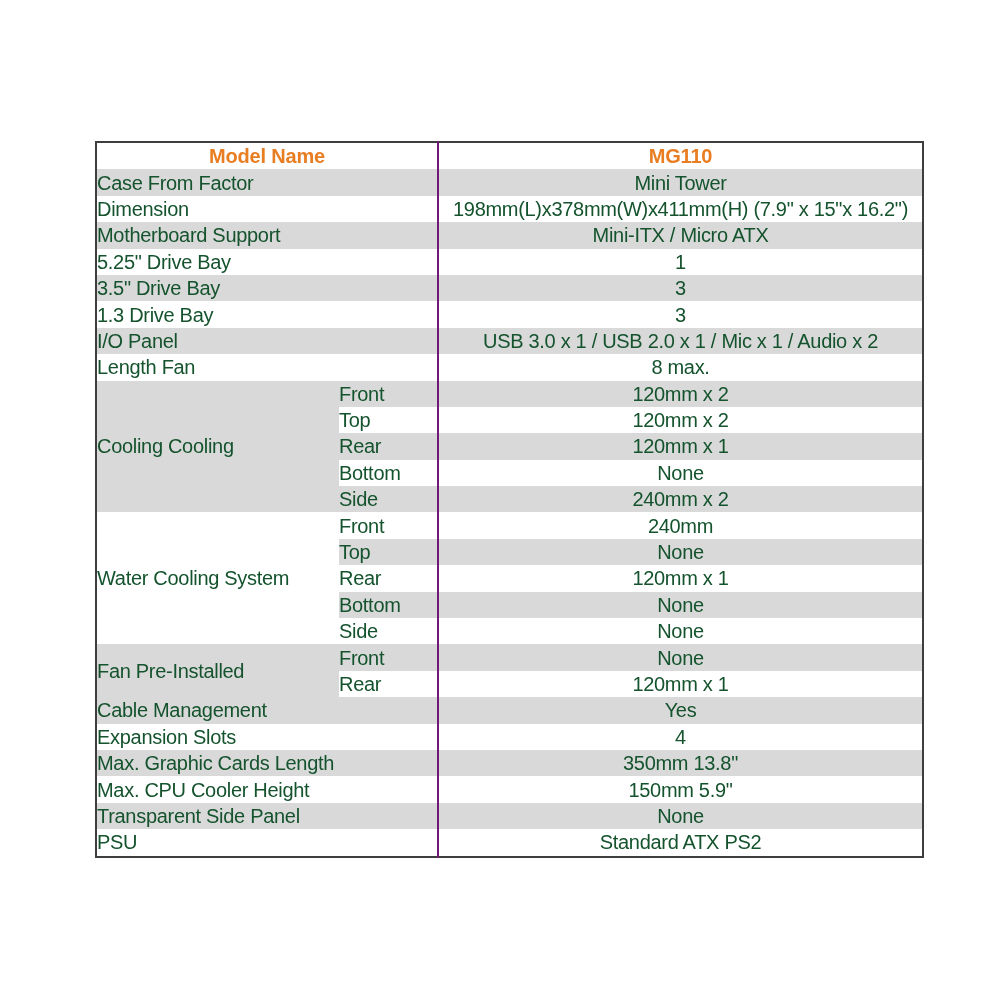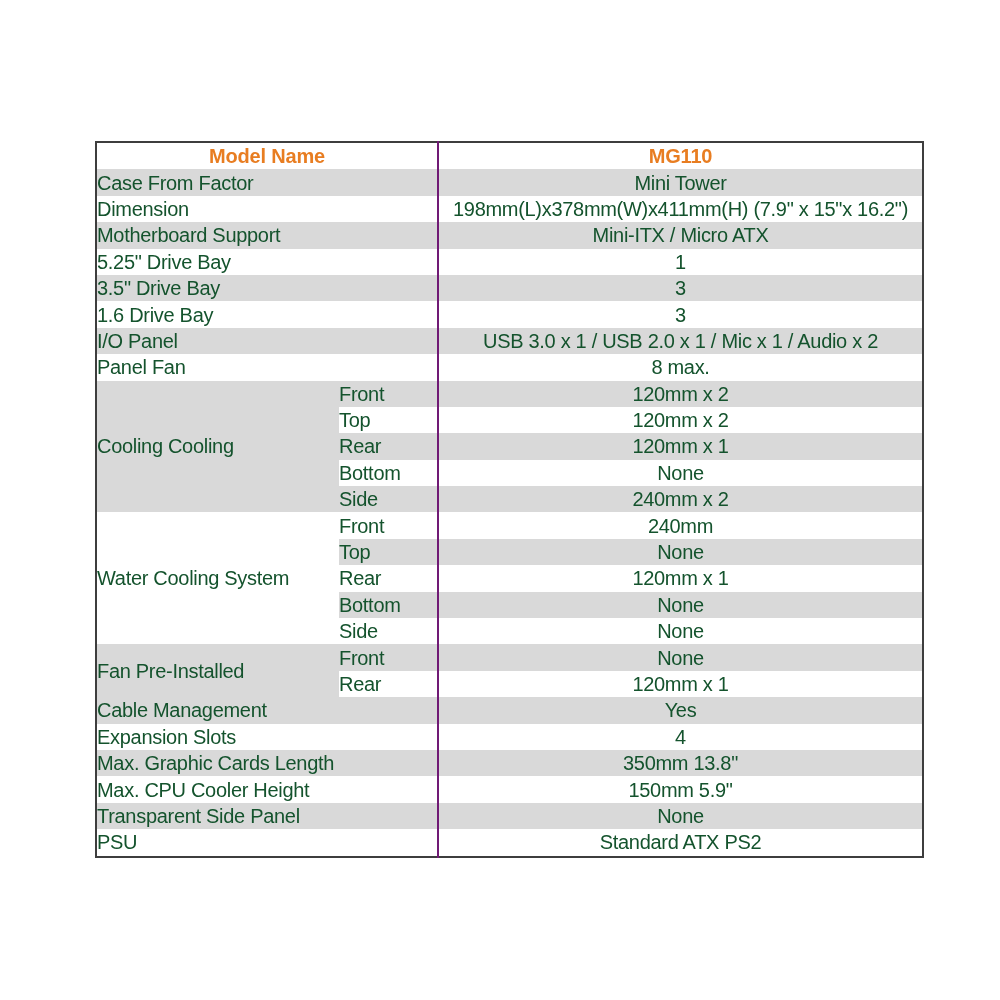--- a/index.html
+++ b/index.html
@@ -82,29 +82,29 @@
     </tr>
     <tr class="wh">
       <td colspan="2" class="lbl">5.25" Drive Bay</td>
       <td class="val">1</td>
     </tr>
     <tr class="gy">
       <td colspan="2" class="lbl">3.5" Drive Bay</td>
       <td class="val">3</td>
     </tr>
     <tr class="wh">
-      <td colspan="2" class="lbl">1.6 Drive Bay</td>
+      <td colspan="2" class="lbl">1.3 Drive Bay</td>
       <td class="val">3</td>
     </tr>
     <tr class="gy">
       <td colspan="2" class="lbl">I/O Panel</td>
       <td class="val">USB 3.0 x 1 / USB 2.0 x 1 / Mic x 1 / Audio x 2</td>
     </tr>
     <tr class="wh">
-      <td colspan="2" class="lbl">Panel Fan</td>
+      <td colspan="2" class="lbl">Length Fan</td>
       <td class="val">8 max.</td>
     </tr>
 
     <tr class="gy">
       <td rowspan="5" class="lbl">Cooling Cooling</td>
       <td class="sub">Front</td>
       <td class="val">120mm x 2</td>
     </tr>
     <tr class="wh">
       <td class="sub">Top</td>

